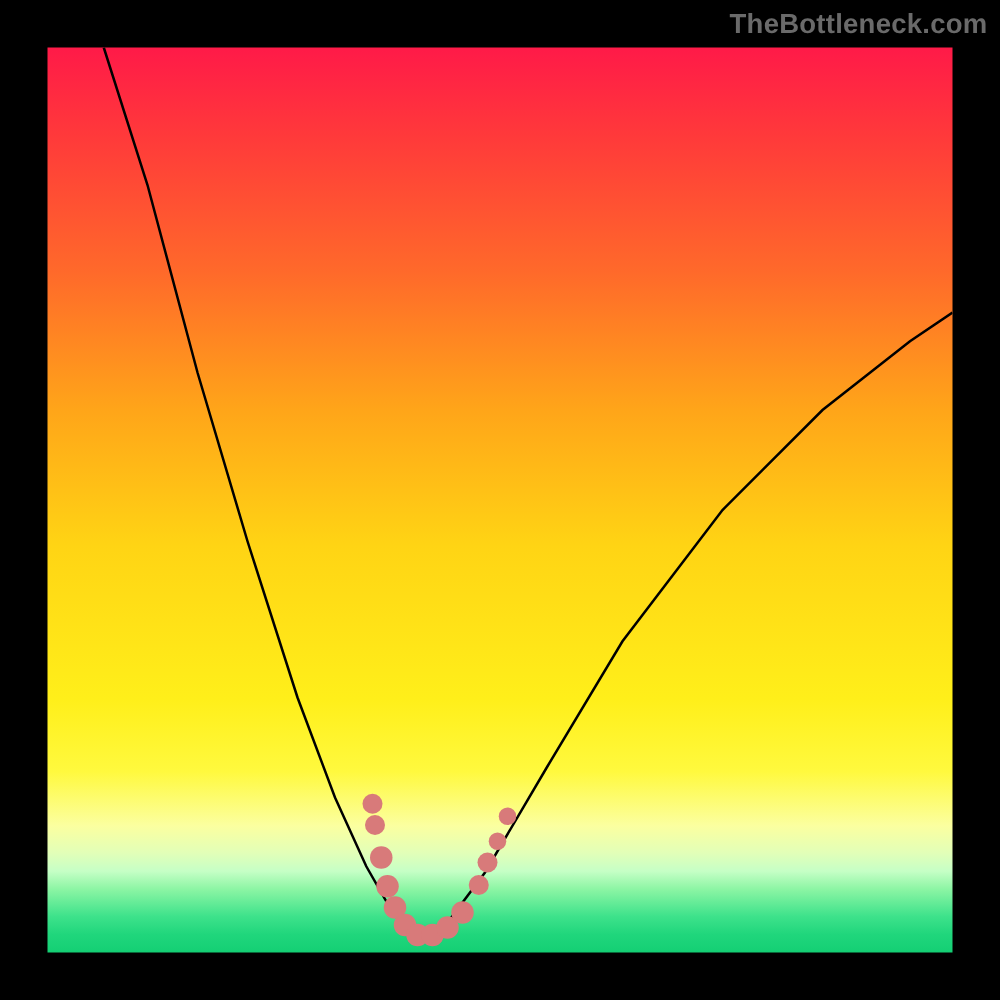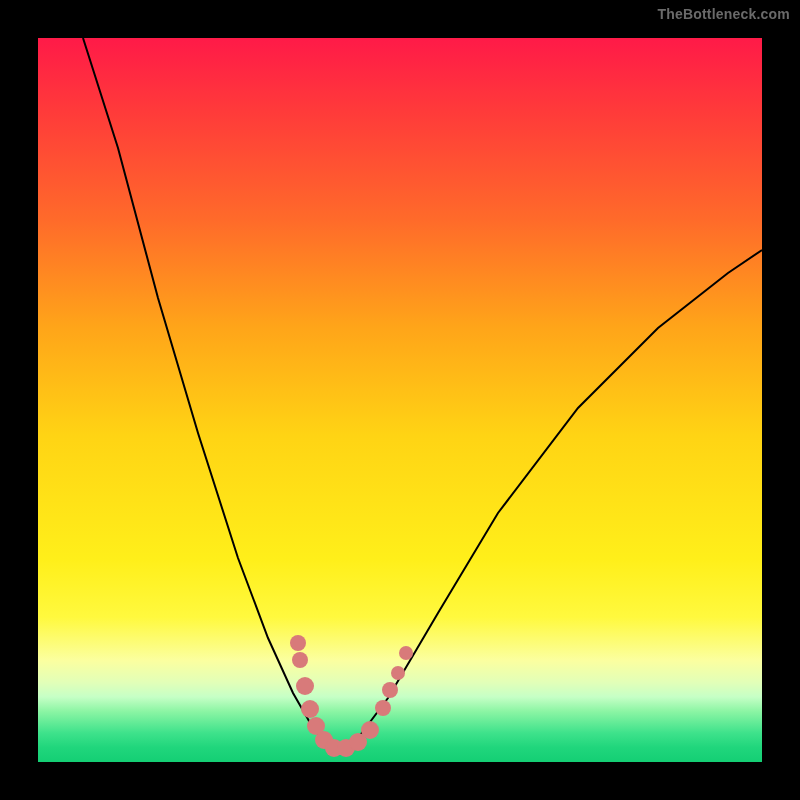--- a/index.html
+++ b/index.html
@@ -32,21 +32,21 @@
       #3ee28b 96%,
       #20d67c 98%,
       #14cf74 100%
     );
   }
   .watermark {
     position: absolute;
     top: 6px;
     right: 10px;
     font-family: Arial, Helvetica, sans-serif;
-    font-size: 14px;
+    font-size: 22px;
     font-weight: bold;
     color: #6a6a6a;
     letter-spacing: 0.2px;
   }
   svg {
     position: absolute;
     left: 0;
     top: 0;
   }
 </style>

